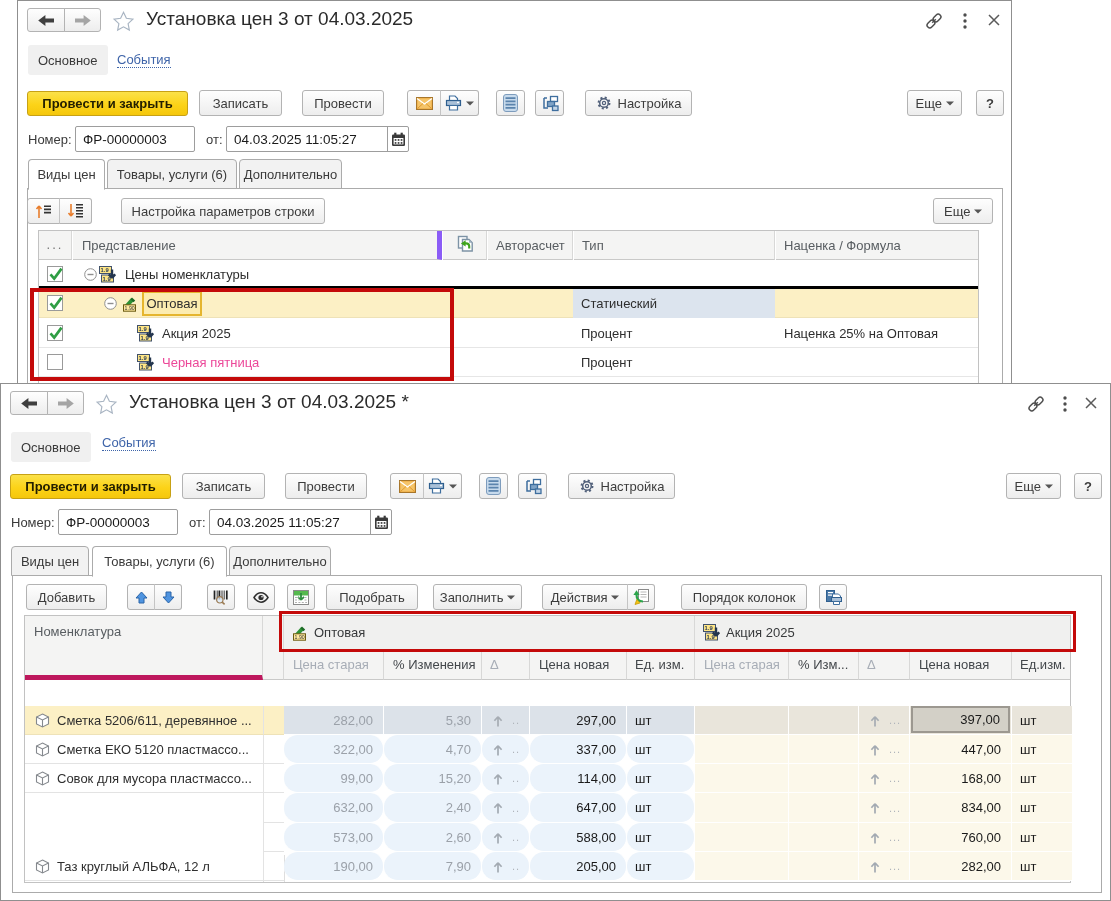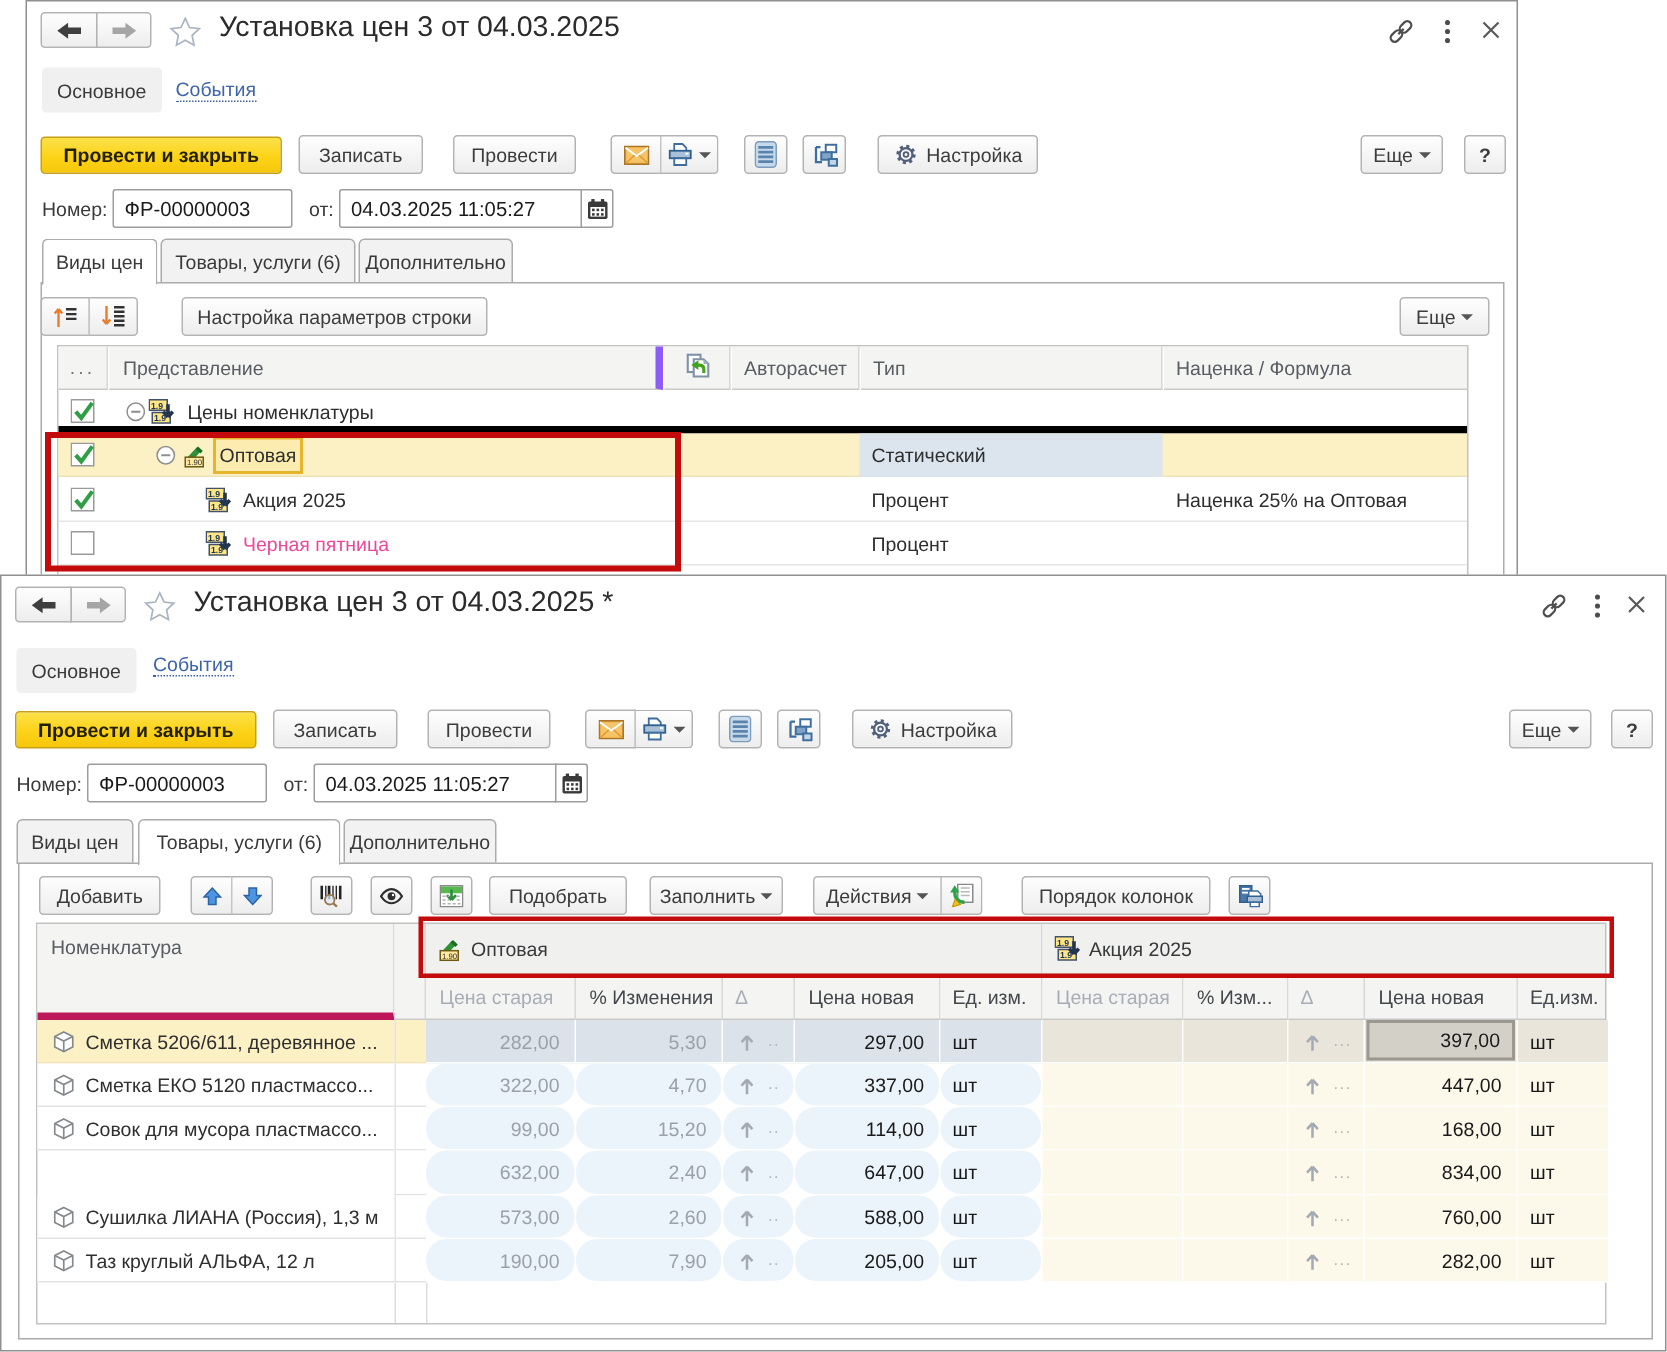--- a/index.html
+++ b/index.html
@@ -14,21 +14,21 @@
 .inp{position:absolute;box-sizing:border-box;border:1px solid #9d9d9d;border-radius:2px;background:#fff;
  display:flex;align-items:center;padding:0 7px;font-size:13.5px;color:#1a1a1a;}
 .tab{position:absolute;box-sizing:border-box;height:30px;border:1px solid #ababab;border-radius:4px 4px 0 0;
  background:#f2f2f2;display:flex;align-items:center;justify-content:center;color:#3a3a3a;}
 .tab.act{background:#fff;border-bottom:1px solid #fff;z-index:3;height:31px;}
 .grp{position:absolute;box-sizing:border-box;border:1px solid #ababab;background:#fff;z-index:1;}
 .redbox{position:absolute;box-sizing:border-box;border:4px solid #c40a0a;z-index:50;}
 .hdr{background:#f4f4f3;color:#585d61;}
 .dots3{letter-spacing:2px;color:#777;}
 
-.r{position:absolute;left:0;width:1045px;}
+.r{position:absolute;left:0;width:1045px;margin-top:26px;}
 .c{position:absolute;box-sizing:border-box;height:100%;top:0;border-right:1px solid #fff;border-bottom:1px solid #fff;}
 .k0{left:0;width:238px;border-bottom:1px solid #e3e3e3;border-right:none;background:#fff;display:flex;align-items:center;padding-left:10px;color:#2f2f2f;}
 .k0 svg{margin-right:7px;flex:none;}
 .k1{left:238px;width:21px;border-bottom:1px solid #e3e3e3;border-right:none;background:#fff;border-left:1px solid #e3e3e3;}
 .k2{left:259px;width:100px;}
 .k3{left:359px;width:98px;}
 .k4{left:457px;width:48px;}
 .k5{left:505px;width:97px;}
 .k6{left:602px;width:68px;}
 .k7{left:670px;width:94px;}
@@ -194,21 +194,21 @@
           <rect x="1.5" y="1.5" width="8.5" height="11.5" fill="#fff" stroke="#7d93a5" stroke-width="1.4"></rect>
           <path d="M5.5 4.5H12l3.2 3.2V16H5.5z" fill="#fff" stroke="#7d93a5" stroke-width="1.4"></path>
           <path d="M12 4.5l3.2 3.2H12z" fill="#9fb2c0"></path>
           <path d="M12.2 13.6v-2.4c0-1.9-1.3-2.8-3.2-2.8H8" stroke="#3fa41c" stroke-width="2.1" fill="none"></path>
           <path d="M8.6 5.2v6.4L3.9 8.4z" fill="#3fa41c"></path>
         </svg></div>
     <div class="abs hdr" style="left:449px;top:0;width:85px;height:29px;border-right:1px solid #d8d8d7;border-bottom:1px solid #c9c9c8;line-height:29px;padding-left:8px;">Авторасчет</div>
     <div class="abs hdr" style="left:535px;top:0;width:201px;height:29px;border-right:1px solid #d8d8d7;border-bottom:1px solid #c9c9c8;line-height:29px;padding-left:8px;">Тип</div>
     <div class="abs hdr" style="left:737px;top:0;width:202px;height:29px;border-bottom:1px solid #c9c9c8;line-height:29px;padding-left:8px;">Наценка / Формула</div>
 
-    <div class="abs" style="left:0;top:29px;width:939px;height:29px;border-bottom:5px solid #000000;">
+    <div class="abs" style="left:0;top:29px;width:939px;height:29px;border-bottom:3px solid #000000;">
       <svg class="abs" style="left:8px;top:6px;" width="18" height="17">
           <rect x="0.5" y="0.5" width="15" height="15" fill="#fff" stroke="#9a9a9a"></rect>
           <path d="M3.5 8.4l3.7 4.2L14.5 2.6" fill="none" stroke="#2f9e44" stroke-width="2.7"></path>
         </svg>
       <svg class="abs" style="left:45px;top:8px;" width="14" height="14">
           <circle cx="6.5" cy="6.5" r="5.8" fill="#fff" stroke="#8f8f8f"></circle>
           <path d="M3.5 6.5h6" stroke="#8f8f8f" stroke-width="1.4"></path>
         </svg>
       <svg class="abs" style="left:60px;top:6px;" width="17" height="17" viewBox="0 0 17 17">
           <rect x="0.5" y="0.5" width="12" height="7" fill="#ffe685" stroke="#42526a"></rect>
@@ -599,27 +599,20 @@
           <svg width="10" height="12" style="margin-top:1px;">
             <path d="M5 11.5V2M5 1.8L1.4 5.8M5 1.8l3.6 4" stroke="#a3aab2" stroke-width="1.7" fill="none"></path>
           </svg>
           <i>...</i>
         </div>
       <div class="c k10 cr num">834,00</div>
       <div class="c k11 cr ed">шт</div>
     </div>
 
     <div class="r" style="top:181px;height:29px;">
-      <div class="c k0">
-          <svg width="15" height="15" viewBox="0 0 15 15">
-            <path d="M7.5 1L13.5 4v7L7.5 14L1.5 11V4z" fill="#fff" stroke="#85898e" stroke-width="1.1"></path>
-            <path d="M1.5 4l6 3 6-3M7.5 7v7" stroke="#85898e" stroke-width="1.1" fill="none"></path>
-          </svg>
-          <span>Сушилка ЛИАНА (Россия), 1,3 м</span>
-        </div>
       <div class="c k1"></div>
       <div class="c k2 bl num g">573,00</div>
       <div class="c k3 bl num g">2,60</div>
       <div class="c k4 bl ar">
           <svg width="10" height="12" style="margin-top:1px;">
             <path d="M5 11.5V2M5 1.8L1.4 5.8M5 1.8l3.6 4" stroke="#a3aab2" stroke-width="1.7" fill="none"></path>
           </svg>
           <i>..</i>
         </div>
       <div class="c k5 bl num">588,00</div>

